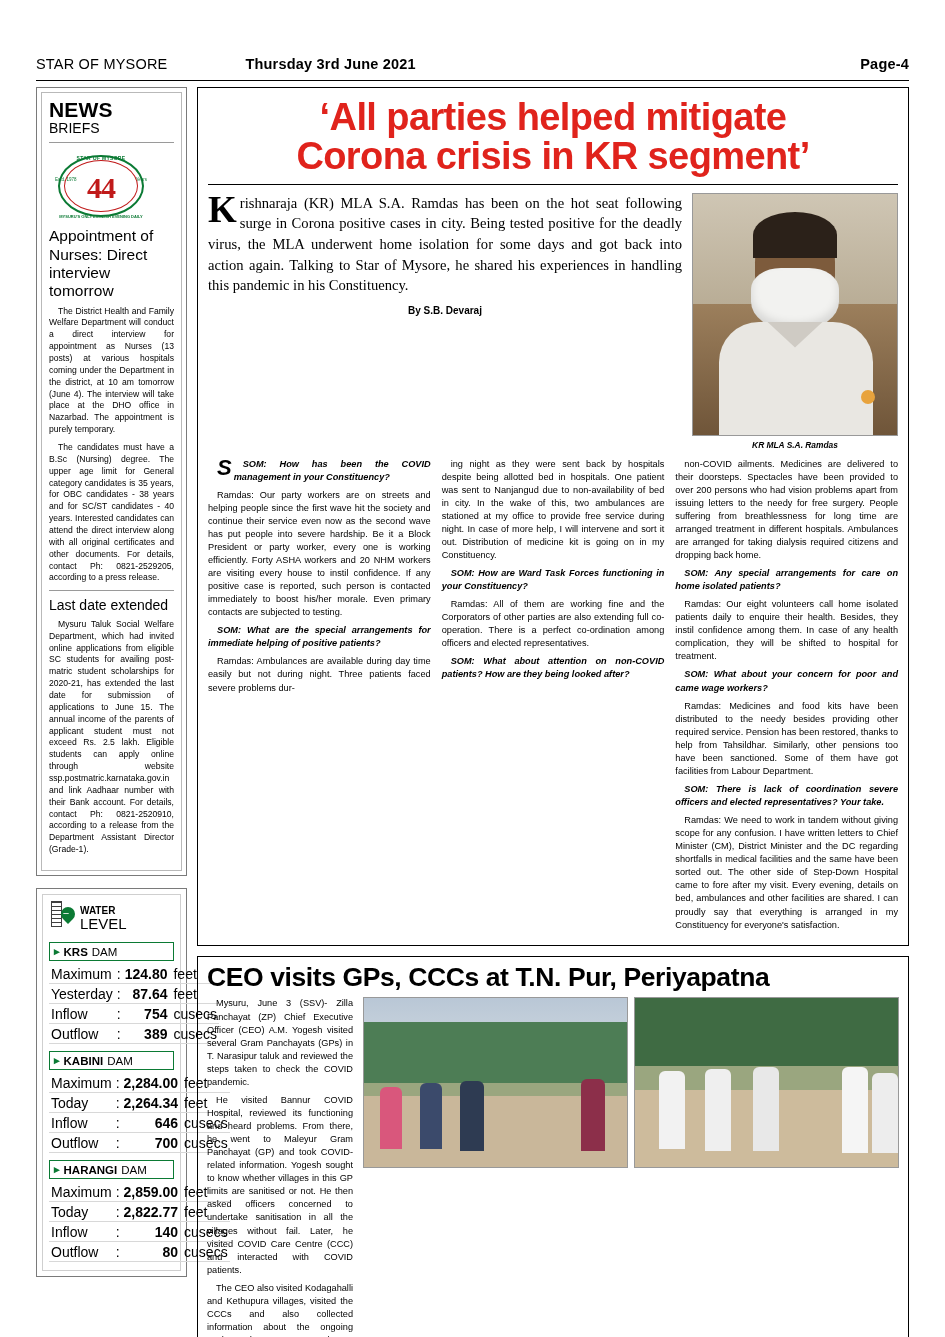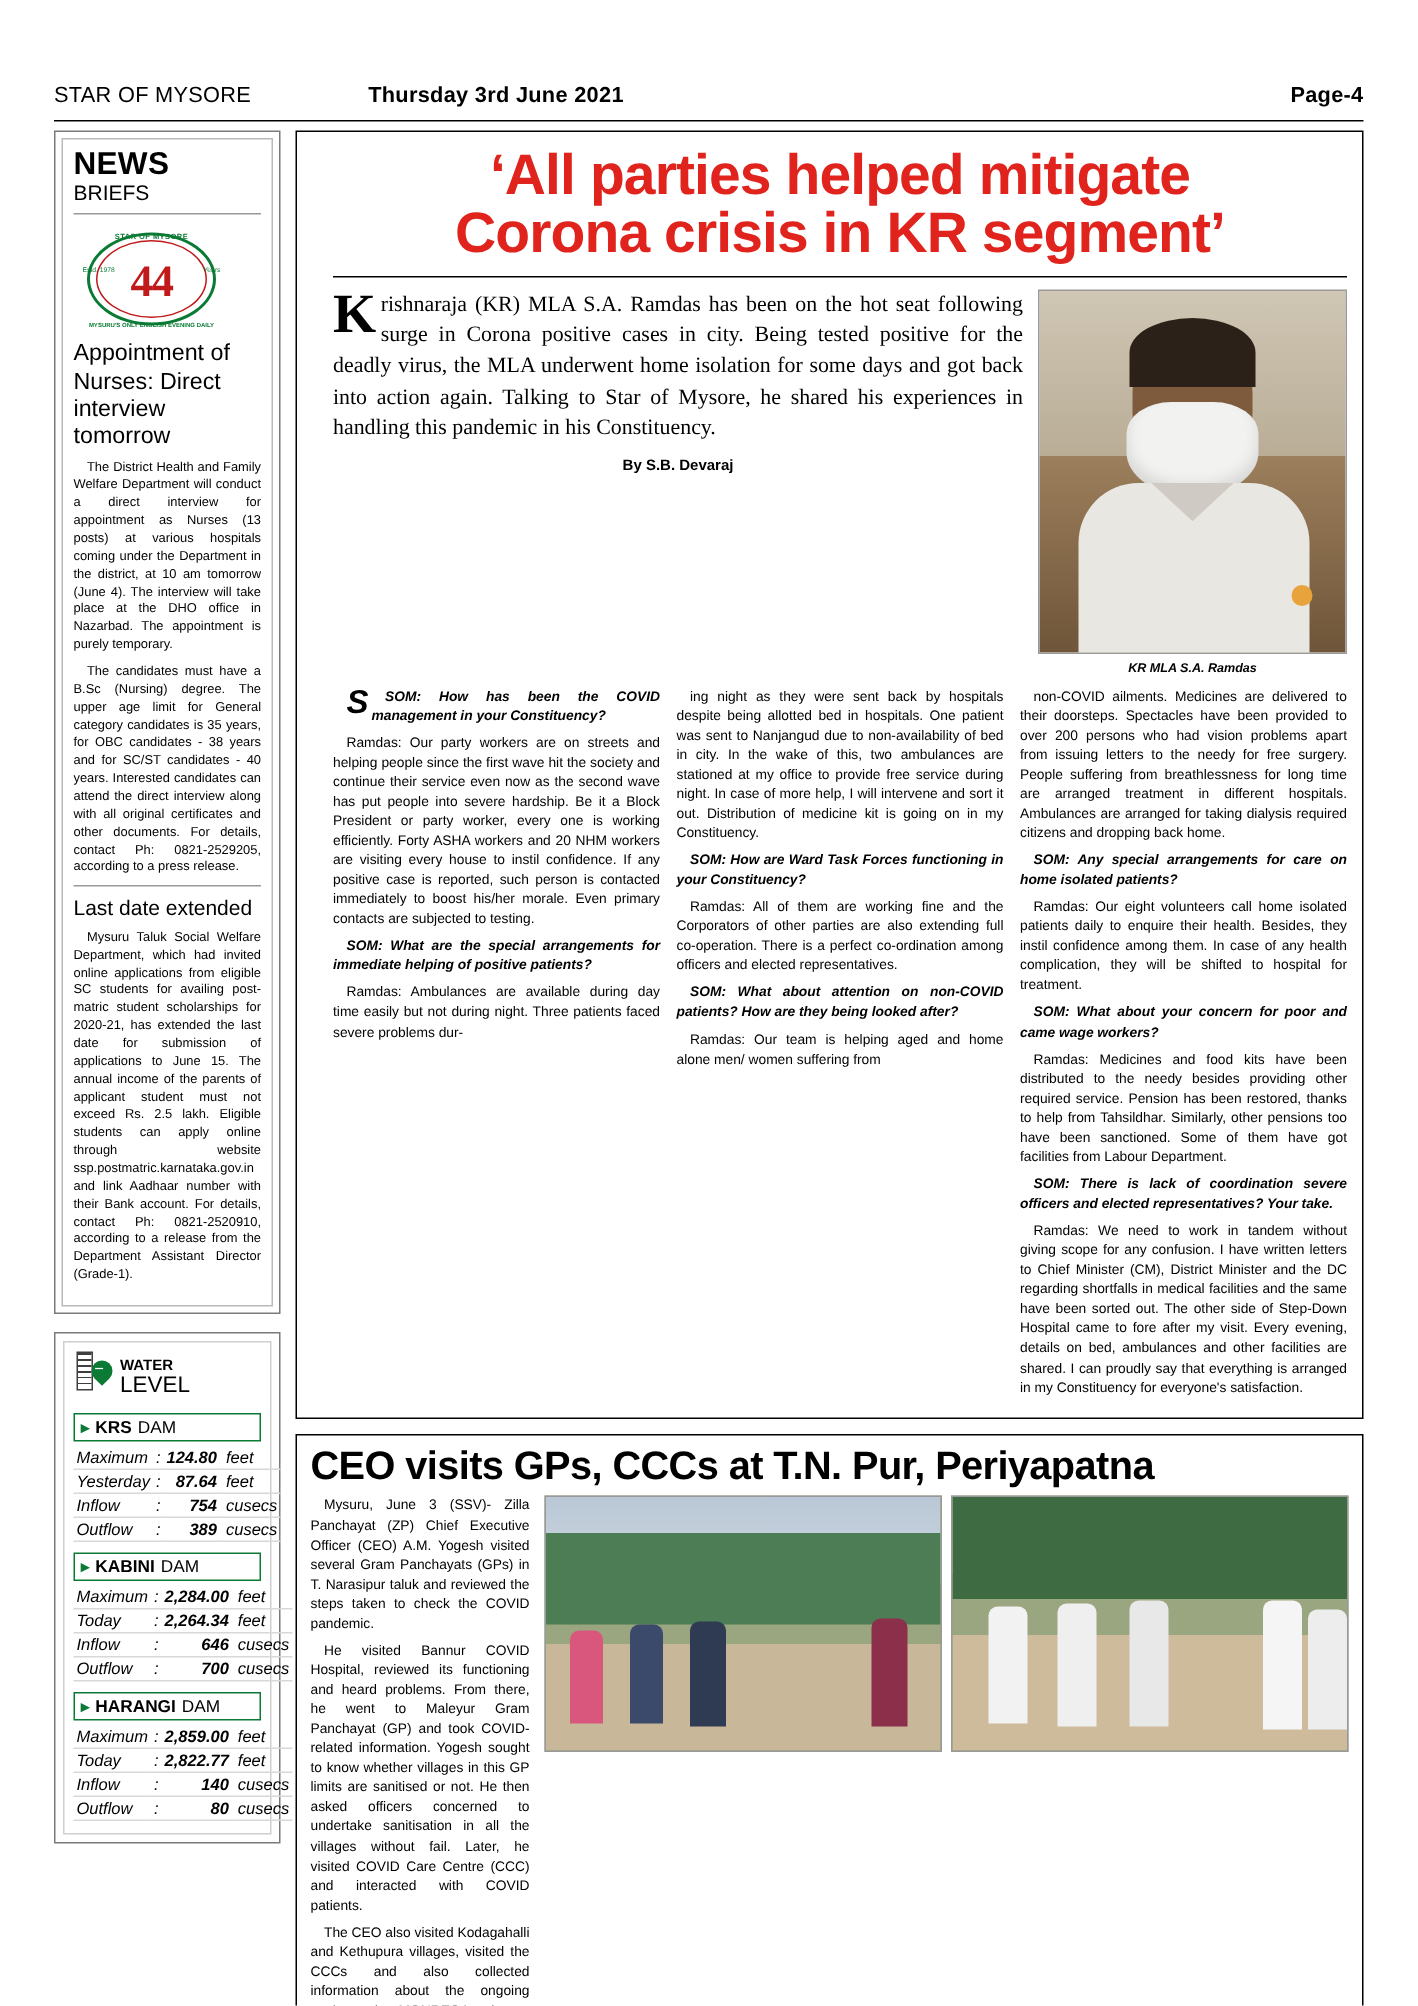--- a/index.html
+++ b/index.html
@@ -148,32 +148,31 @@
     border: 1px solid #0b7a34;
     padding: 2px 4px;
     font-size: 11.5px;
     display: flex; align-items: center; gap: 4px;
   }
   .dam-name-row .kmark { color: #0b7a34; font-weight: 700; font-size: 11px; }
   .dam-name-row .dname { font-weight: 700; }
   .dam-name-row .dword { font-weight: 400; }
   .dam-table { width: 100%; border-collapse: collapse; margin-top: 3px; }
   .dam-table td {
-    font-size: 11px;
+    font-size: 14px;
     padding: 1.5px 2px;
     border-bottom: 1px solid #d8d8d8;
-    font-style: italic;
   }
   .dam-table td.lbl { width: 46%; }
   .dam-table td.col { width: 4%; }
   .dam-table td.val { text-align: right; font-weight: 700; width: 30%; }
   .dam-table td.unit { text-align: left; padding-left: 4px; }
 
   
-  .main-box { border: 1px solid #000; padding: 8px 10px 8px 24px; }
+  .main-box { border: 1px solid #000; padding: 8px 10px 8px 10px; }
   .headline {
     color: #e0231c;
     font-family: "Liberation Sans", sans-serif;
     font-weight: 700;
     font-size: 38px;
     line-height: 1.02;
     text-align: center;
     letter-spacing: -0.6px;
     margin: 2px 0 8px 0;
   }
@@ -492,21 +491,20 @@
             <p class="art-p q"><span class="dropcap-s">S</span><span>SOM: How has been the COVID management in your Constituency?</span></p>
             <p class="art-p">Ramdas: Our party workers are on streets and helping people since the first wave hit the society and continue their service even now as the second wave has put people into severe hardship. Be it a Block President or party worker, every one is working efficiently. Forty ASHA workers and 20 NHM workers are visiting every house to instil confidence. If any positive case is reported, such person is contacted immediately to boost his/her morale. Even primary contacts are subjected to testing.</p>
             <p class="art-p q">SOM: What are the special arrangements for immediate helping of positive patients?</p>
             <p class="art-p">Ramdas: Ambulances are available during day time easily but not during night. Three patients faced severe problems dur-</p>
           </div>
           <div class="col3">
             <p class="art-p">ing night as they were sent back by hospitals despite being allotted bed in hospitals. One patient was sent to Nanjangud due to non-availability of bed in city. In the wake of this, two ambulances are stationed at my office to provide free service during night. In case of more help, I will intervene and sort it out. Distribution of medicine kit is going on in my Constituency.</p>
             <p class="art-p q">SOM: How are Ward Task Forces functioning in your Constituency?</p>
             <p class="art-p">Ramdas: All of them are working fine and the Corporators of other parties are also extending full co-operation. There is a perfect co-ordination among officers and elected representatives.</p>
             <p class="art-p q">SOM: What about attention on non-COVID patients? How are they being looked after?</p>
-            <p class="art-p">Ramdas: Our team is helping aged and home alone men/ women suffering from</p>
           </div>
           <div class="col3">
             <p class="art-p">non-COVID ailments. Medicines are delivered to their doorsteps. Spectacles have been provided to over 200 persons who had vision problems apart from issuing letters to the needy for free surgery. People suffering from breathlessness for long time are arranged treatment in different hospitals. Ambulances are arranged for taking dialysis required citizens and dropping back home.</p>
             <p class="art-p q">SOM: Any special arrangements for care on home isolated patients?</p>
             <p class="art-p">Ramdas: Our eight volunteers call home isolated patients daily to enquire their health. Besides, they instil confidence among them. In case of any health complication, they will be shifted to hospital for treatment.</p>
             <p class="art-p q">SOM: What about your concern for poor and came wage workers?</p>
             <p class="art-p">Ramdas: Medicines and food kits have been distributed to the needy besides providing other required service. Pension has been restored, thanks to help from Tahsildhar. Similarly, other pensions too have been sanctioned. Some of them have got facilities from Labour Department.</p>
             <p class="art-p q">SOM: There is lack of coordination severe officers and elected representatives? Your take.</p>
             <p class="art-p">Ramdas: We need to work in tandem without giving scope for any confusion. I have written letters to Chief Minister (CM), District Minister and the DC regarding shortfalls in medical facilities and the same have been sorted out. The other side of Step-Down Hospital came to fore after my visit. Every evening, details on bed, ambulances and other facilities are shared. I can proudly say that everything is arranged in my Constituency for everyone's satisfaction.</p>
           </div>

